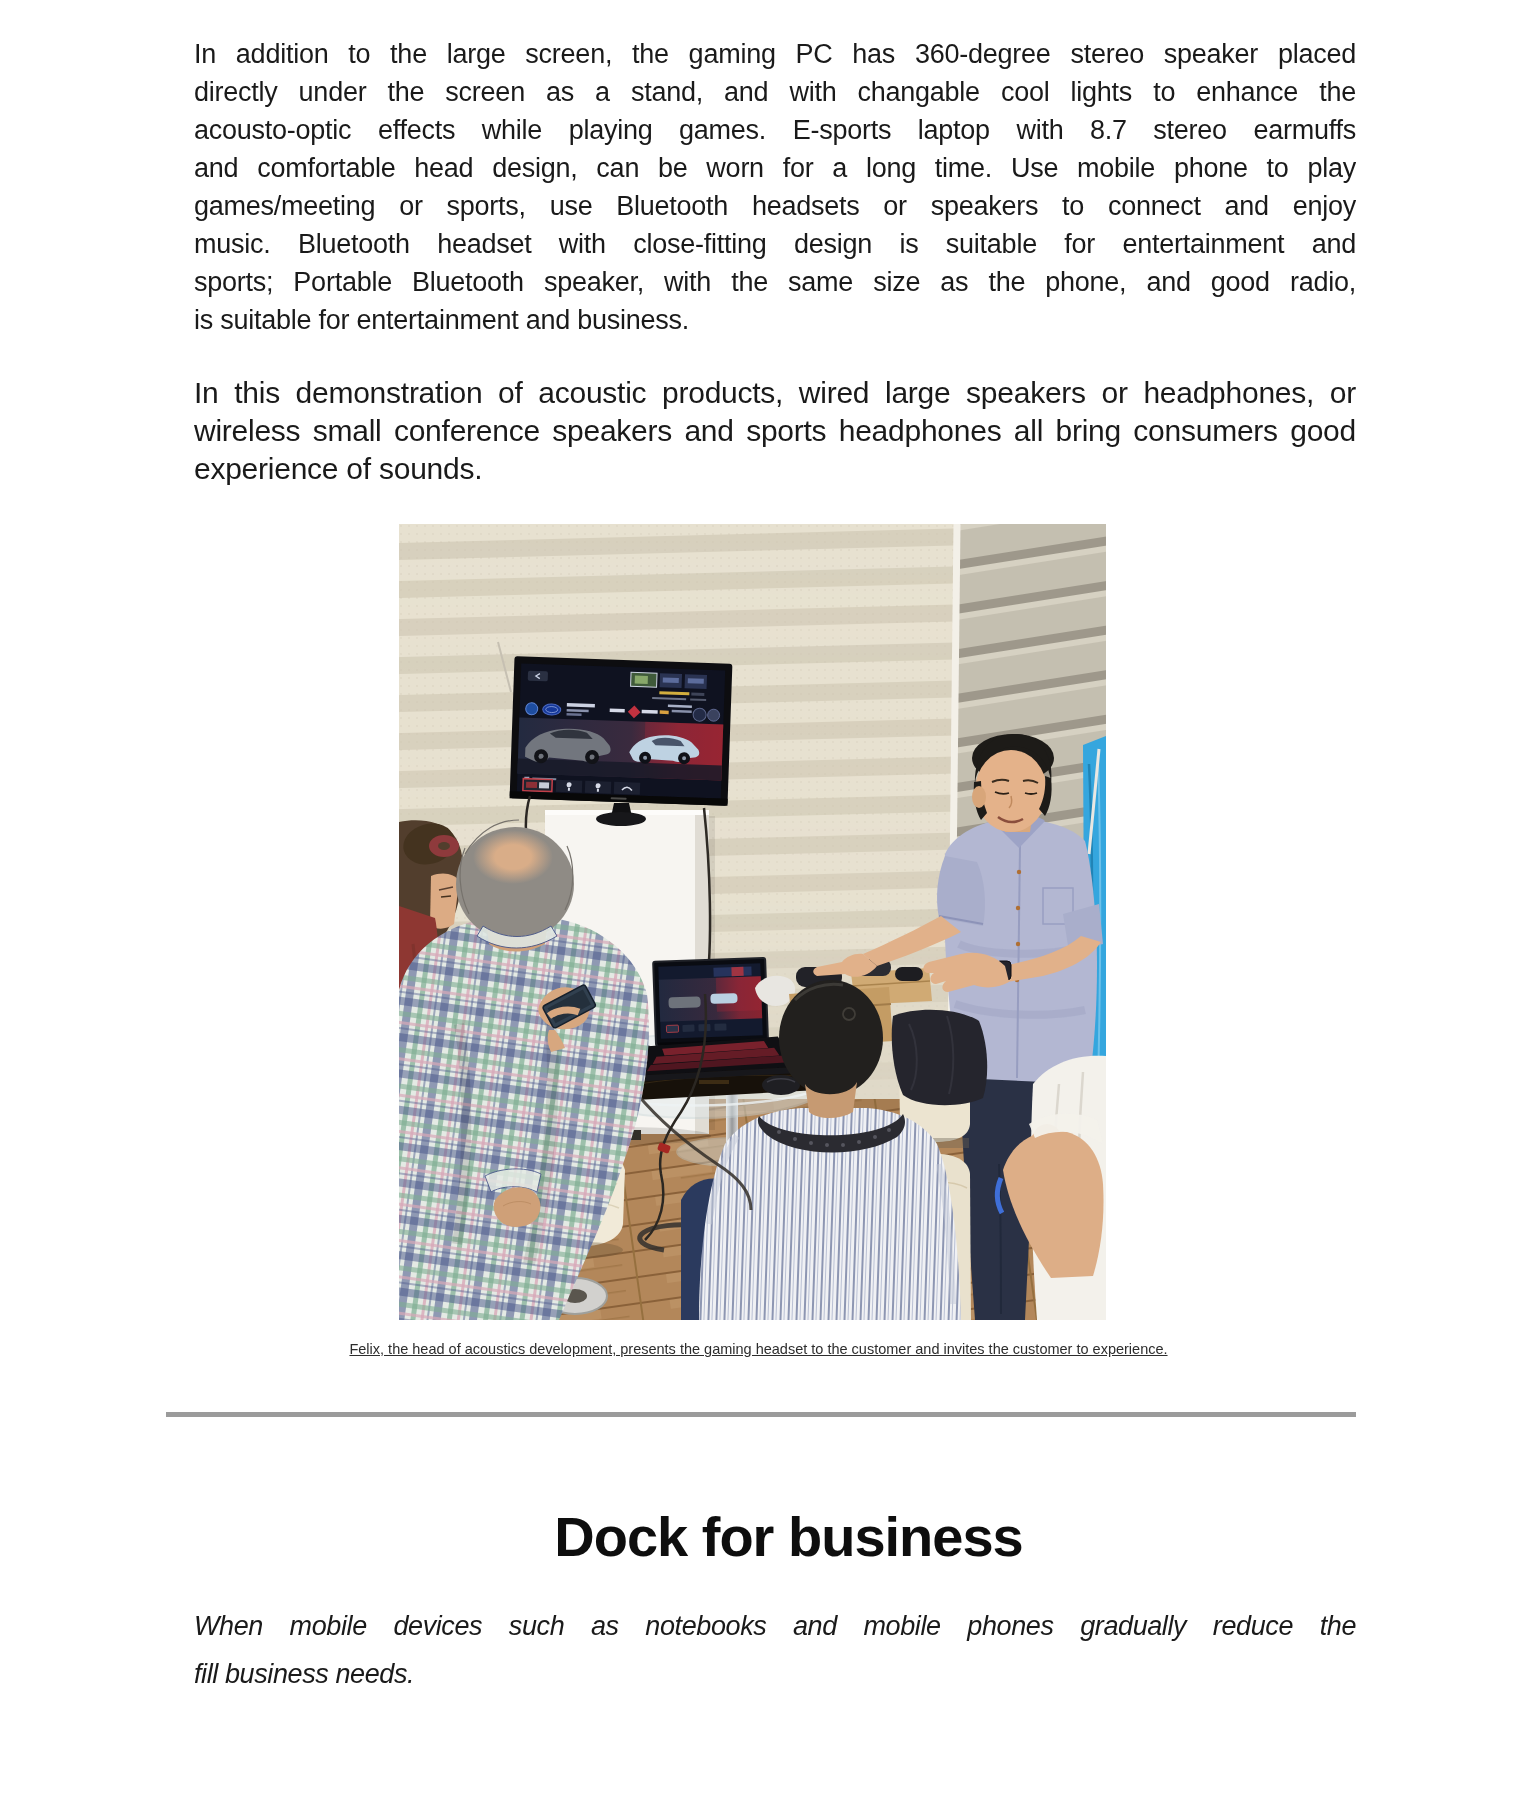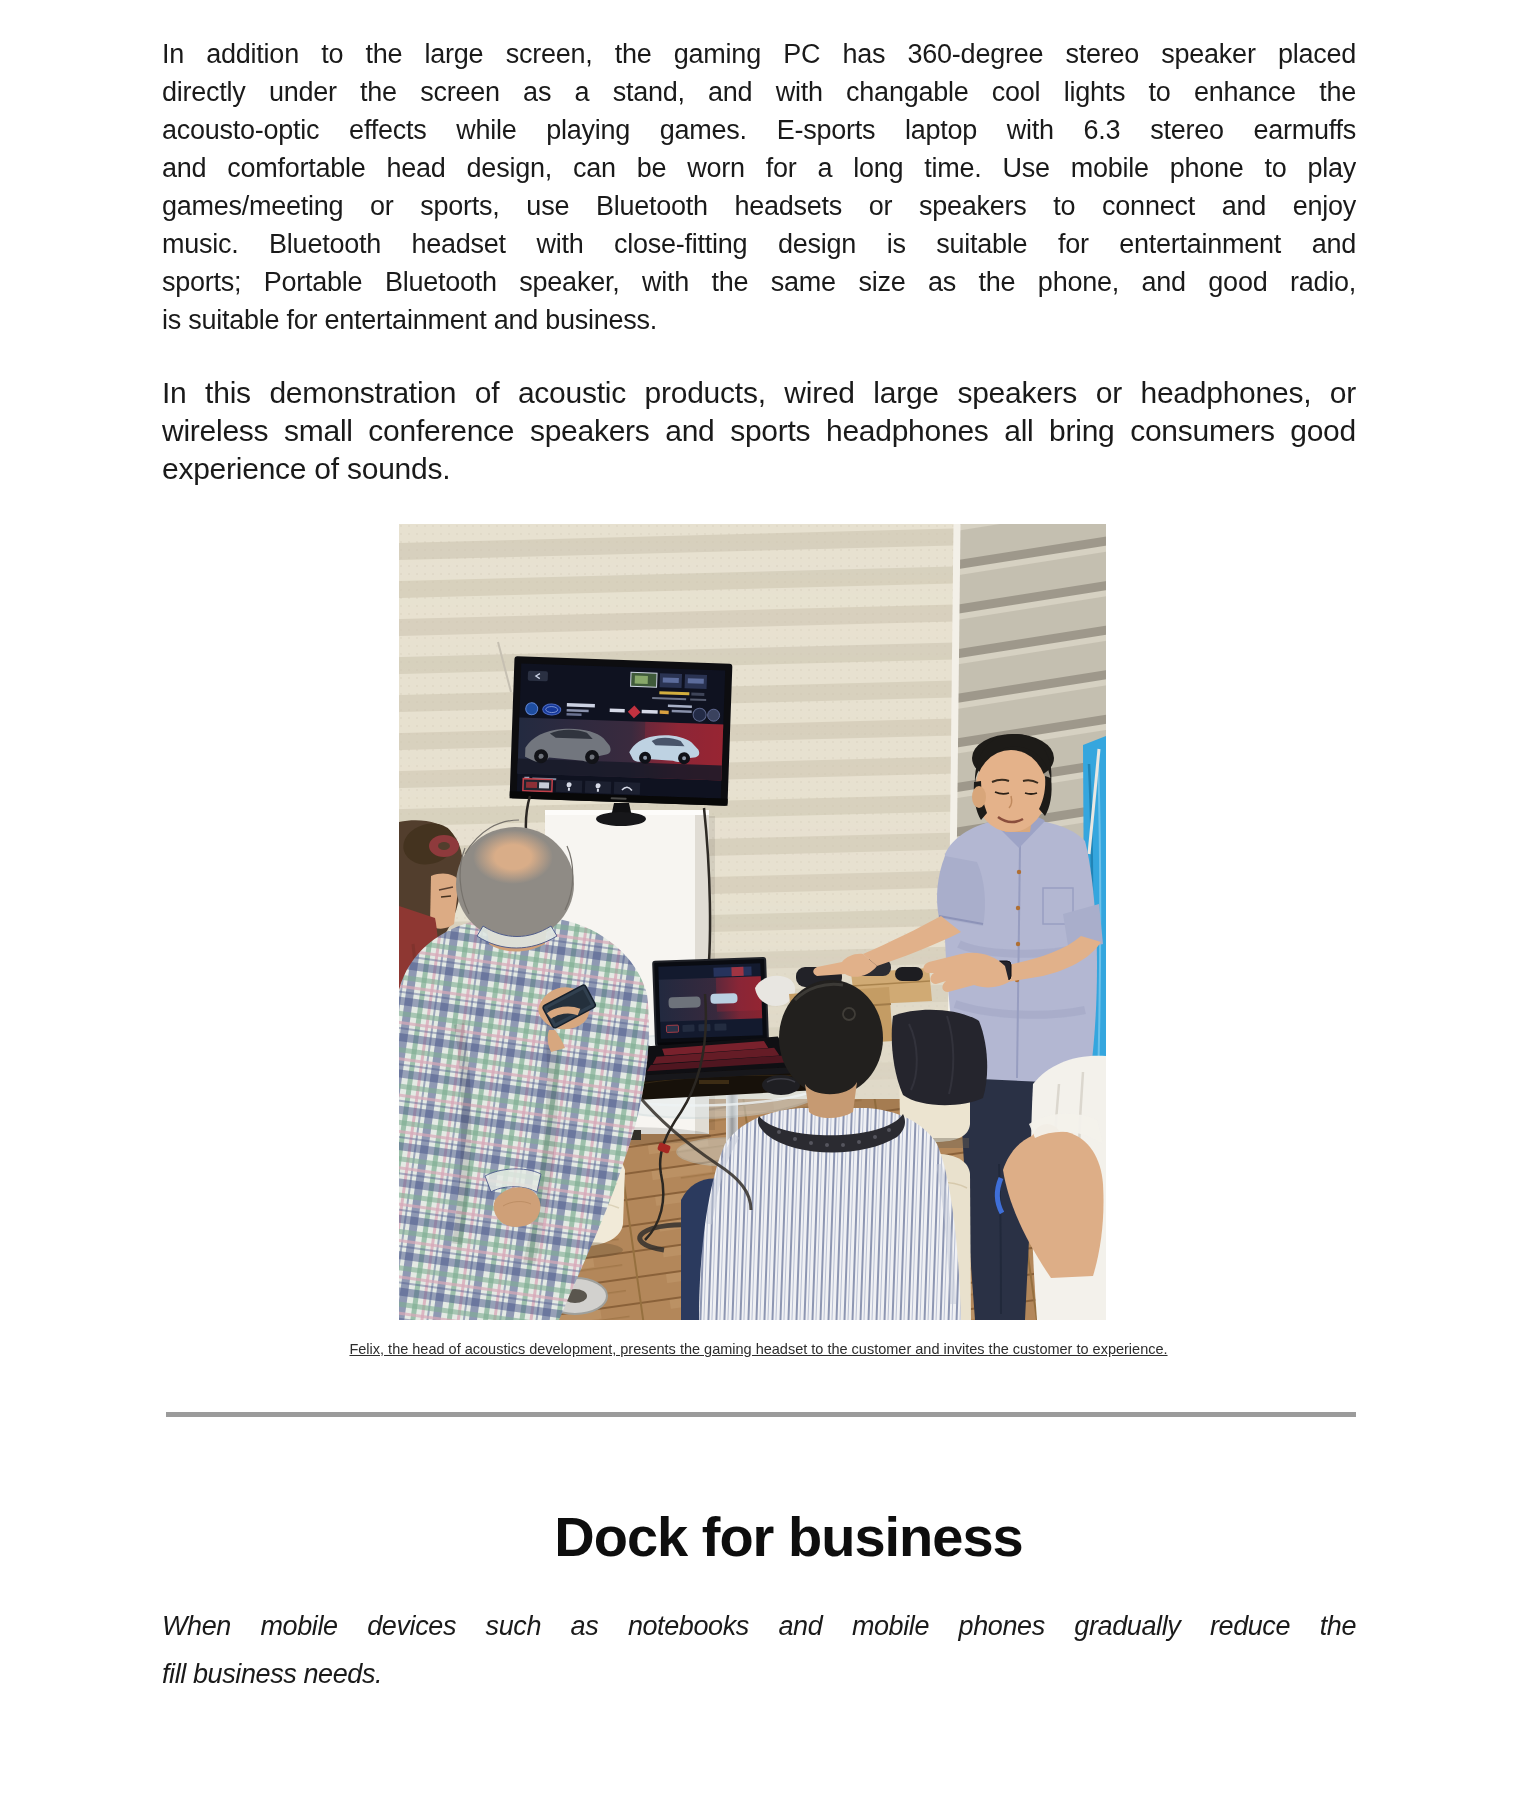--- a/index.html
+++ b/index.html
@@ -4,41 +4,41 @@
 <style>
   html,body { margin:0; padding:0; background:#ffffff; }
   .page {
     position:relative; width:1517px; height:1809px; background:#ffffff;
     font-family:"Liberation Sans", sans-serif; color:#1a1a1a; overflow:hidden;
   }
   .para { position:absolute; left:162px; width:1194px; }
   .p1 { top:35px;  font-size:27px; line-height:38px; letter-spacing:-0.25px; }
   .p2 { top:374px; font-size:30px; line-height:38px; letter-spacing:-0.25px; }
   .p3 { top:1602px; font-size:27px; line-height:48px; letter-spacing:-0.4px;font-style:italic; }
-  .jline { text-align:justify; text-align-last:justify; overflow:hidden; }
+  .jline { text-align:justify; text-align-last:justify; overflow:hidden;margin-left:32px; }
   .p1 .jline, .p2 .jline { height:38px; }
   .p3 .jline { height:48px; }
   .jline.last { text-align-last:left; }
   figure.photo { position:absolute; left:399px; top:524px; width:707px; height:796px; margin:0; }
   figure.photo svg { display:block; }
   .caption { position:absolute; top:1341px; left:0; width:1517px; text-align:center;
              font-size:14.5px; color:#2d2d2d;text-decoration:underline; }
   .divider { position:absolute; top:1412px; left:166px; width:1190px; height:5px; background:#9b9b9b; }
   .heading { position:absolute; top:1507px; left:0; width:1517px; margin:0; text-align:center;
              font-size:56px; line-height:60px; font-weight:bold; letter-spacing:-1px; color:#0e0e0e;padding-left:30px; }
 </style>
 </head>
 <body>
 
 <div class="page">
 
   <div class="para p1">
     <div class="jline">In addition to the large screen, the gaming PC has 360-degree stereo speaker placed</div>
     <div class="jline">directly under the screen as a stand, and with changable cool lights to enhance the</div>
-    <div class="jline">acousto-optic effects while playing games. E-sports laptop with 6.3 stereo earmuffs</div>
+    <div class="jline">acousto-optic effects while playing games. E-sports laptop with 8.7 stereo earmuffs</div>
     <div class="jline">and comfortable head design, can be worn for a long time. Use mobile phone to play</div>
     <div class="jline">games/meeting or sports, use Bluetooth headsets or speakers to connect and enjoy</div>
     <div class="jline">music. Bluetooth headset with close-fitting design is suitable for entertainment and</div>
     <div class="jline">sports; Portable Bluetooth speaker, with the same size as the phone, and good radio,</div>
     <div class="jline last">is suitable for entertainment and business.</div>
   </div>
 
   <div class="para p2">
     <div class="jline">In this demonstration of acoustic products, wired large speakers or headphones, or</div>
     <div class="jline">wireless small conference speakers and sports headphones all bring consumers good</div>

